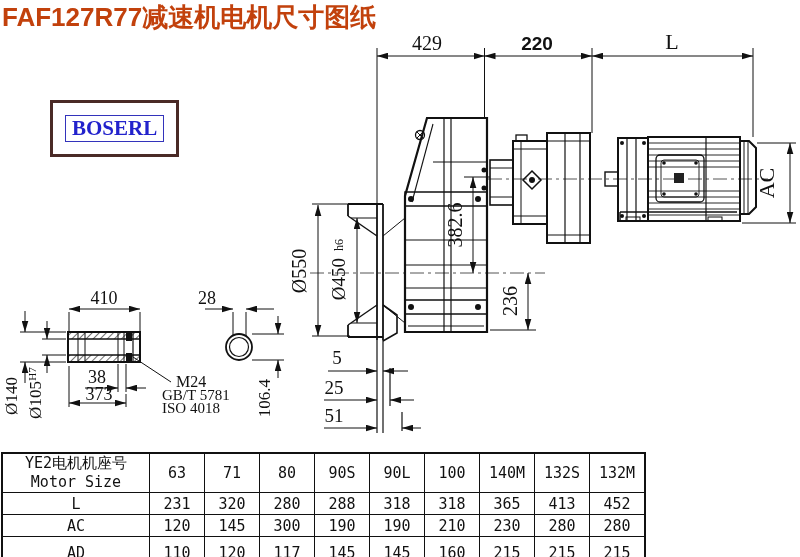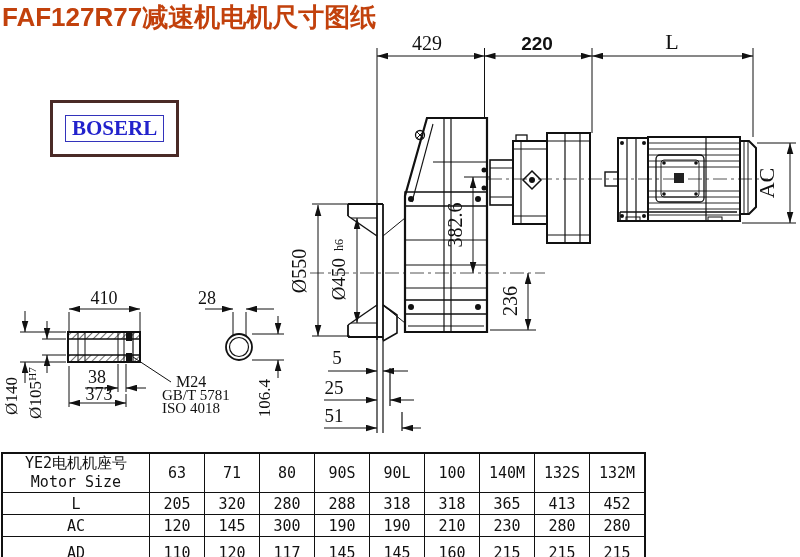--- a/index.html
+++ b/index.html
@@ -278,21 +278,21 @@
       <td class="datacol">80</td>
       <td class="datacol">90S</td>
       <td class="datacol">90L</td>
       <td class="datacol">100</td>
       <td class="datacol">140M</td>
       <td class="datacol">132S</td>
       <td class="datacol">132M</td>
     </tr>
     <tr style="height:22px;">
       <td>L</td>
-      <td>205</td>
+      <td>231</td>
       <td>320</td>
       <td>280</td>
       <td>288</td>
       <td>318</td>
       <td>318</td>
       <td>365</td>
       <td>413</td>
       <td>452</td>
     </tr>
     <tr style="height:22px;">

